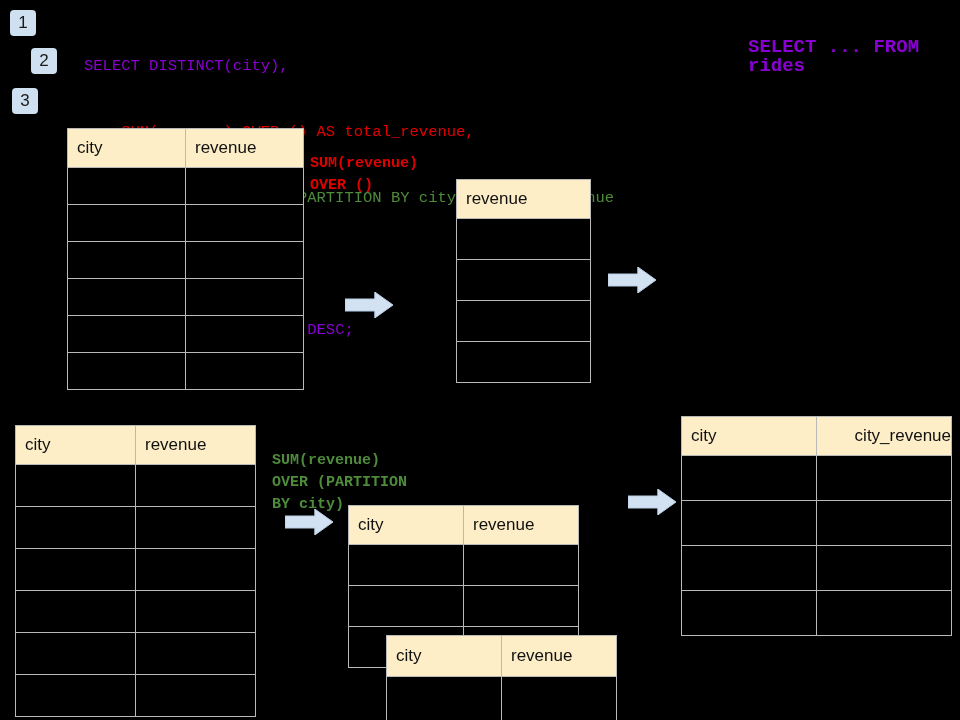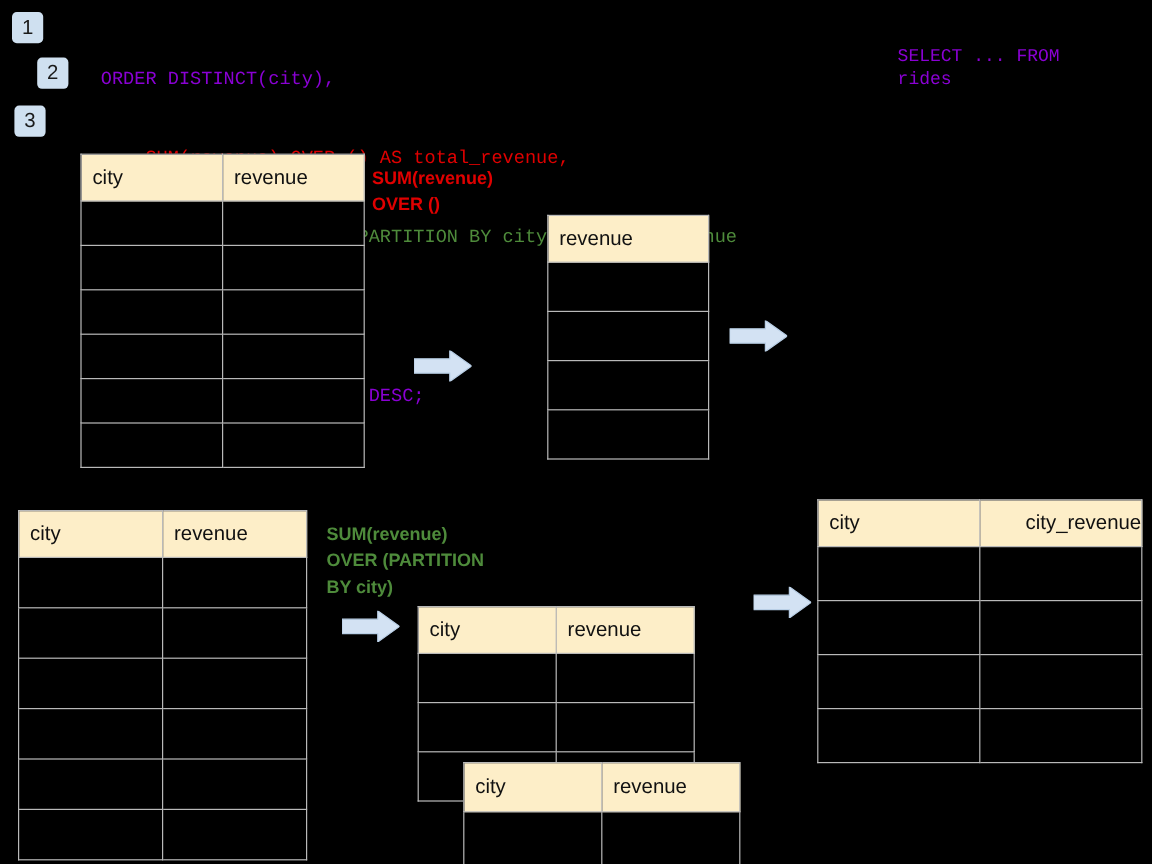--- a/index.html
+++ b/index.html
@@ -37,33 +37,34 @@
     font-family: "Liberation Mono", monospace;
     font-size: 15.5px;
     line-height: 22px;
     white-space: pre;
     letter-spacing: 0px;
   }
   .code-line { white-space: pre; }
 
   .annot {
     position: absolute;
-    font-family: Liberation Sans, sans-serif;
+    font-family: Liberation Mono, monospace;
     font-size: 15px;
     line-height: 22px;
     white-space: pre;
     font-weight: bold;
+    margin-top: 15px;
   }
 
   .side-note {
     position: absolute;
     font-family: "Liberation Mono", monospace;
-    font-size: 15px;
+    font-size: 19px;
     line-height: 19px;
-    font-weight: normal;
+    font-weight: bold;
     white-space: pre;
   }
 
   
   .tbl {
     position: absolute;
     border-collapse: collapse;
     background: #000000;
     table-layout: fixed;
   }
@@ -99,21 +100,21 @@
     <span>1</span>
   </div>
   <div class="step-badge" id="badge-2" style="left: 31px; top: 48px; background: rgb(207, 224, 240); color: rgb(26, 26, 26);">
     <span>2</span>
   </div>
   <div class="step-badge" id="badge-3" style="left: 12px; top: 88px; background: rgb(207, 224, 240); color: rgb(26, 26, 26);">
     <span>3</span>
   </div>
 
   <div class="code-block" id="sql-query" style="left:84px; top:11px;">
-    <div class="code-line" id="q-line-0" style="color: rgb(138, 0, 212); padding-left: 0px;">ORDER DISTINCT(city),</div>
+    <div class="code-line" id="q-line-0" style="color: rgb(138, 0, 212); padding-left: 0px;">SELECT DISTINCT(city),</div>
     <div class="code-line" id="q-line-1" style="color: rgb(224, 0, 0); padding-left: 37.2px;">SUM(revenue) OVER () AS total_revenue,</div>
     <div class="code-line" id="q-line-2" style="color: rgb(78, 139, 59); padding-left: 37.2px;">SUM(revenue) OVER (PARTITION BY city) as city_revenue</div>
     <div class="code-line" id="q-line-3" style="color: rgb(138, 0, 212); padding-left: 18.6px;">FROM rides</div>
     <div class="code-line" id="q-line-4" style="color: rgb(138, 0, 212); padding-left: 18.6px;">ORDER by city_revenue DESC;</div>
   </div>
 
   <div class="side-note" id="side-note" style="left: 748px; top: 38px; color: rgb(138, 0, 212);">SELECT ... FROM
 rides</div>
 
   <div class="annot" id="annot-0" style="left: 310px; top: 138px; color: rgb(224, 0, 0);">SUM(revenue)

